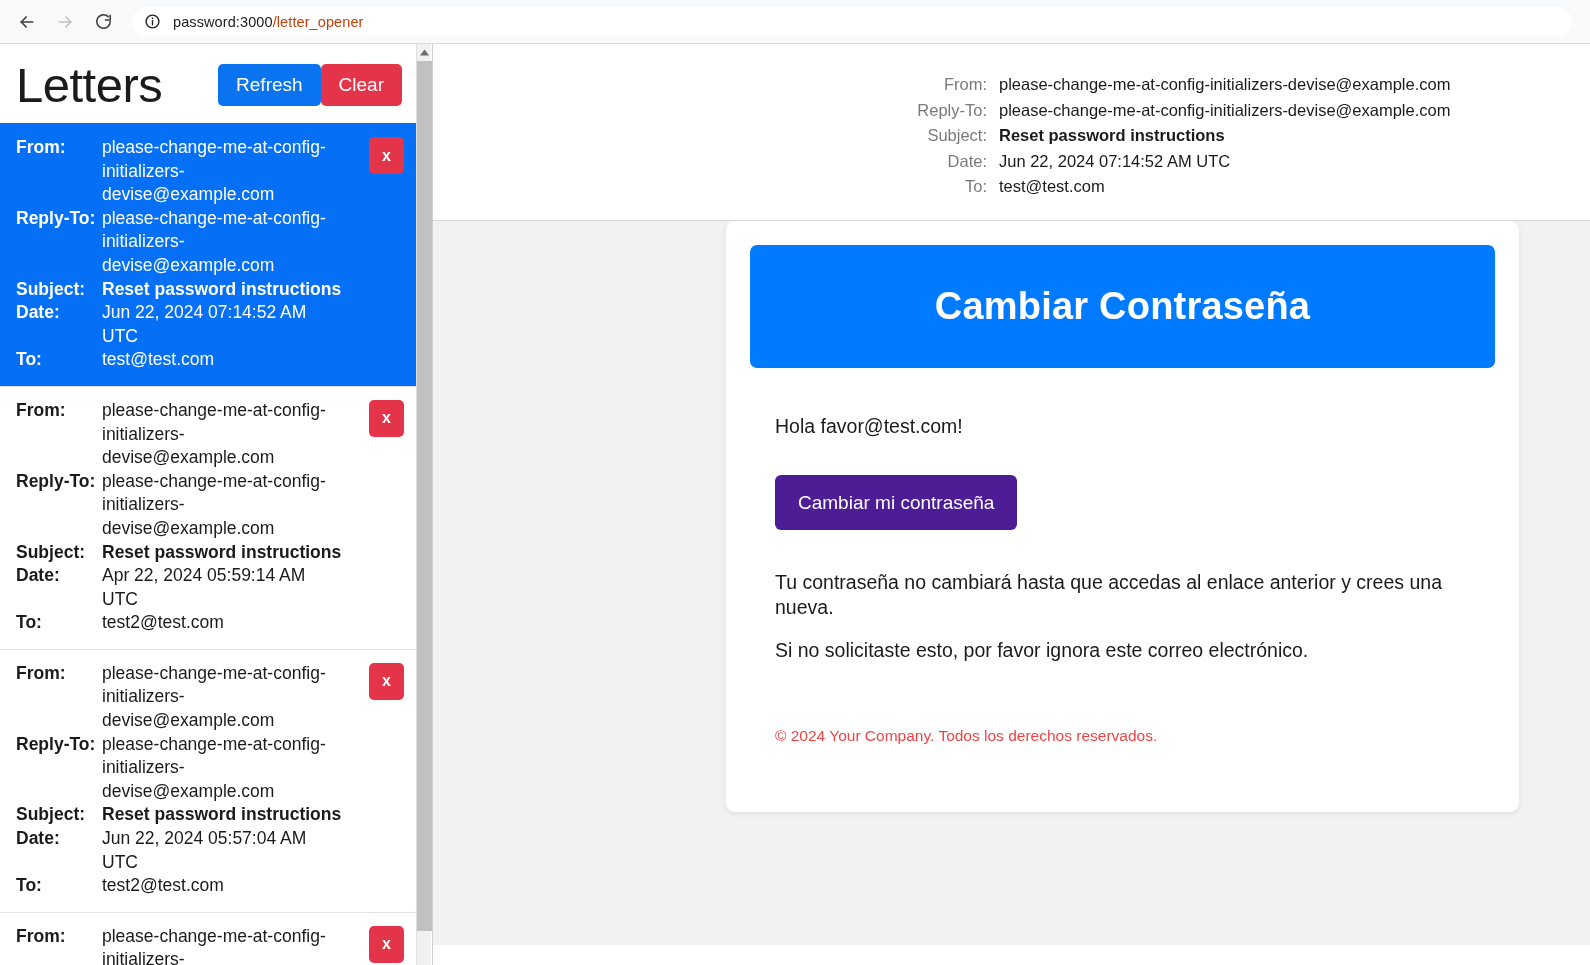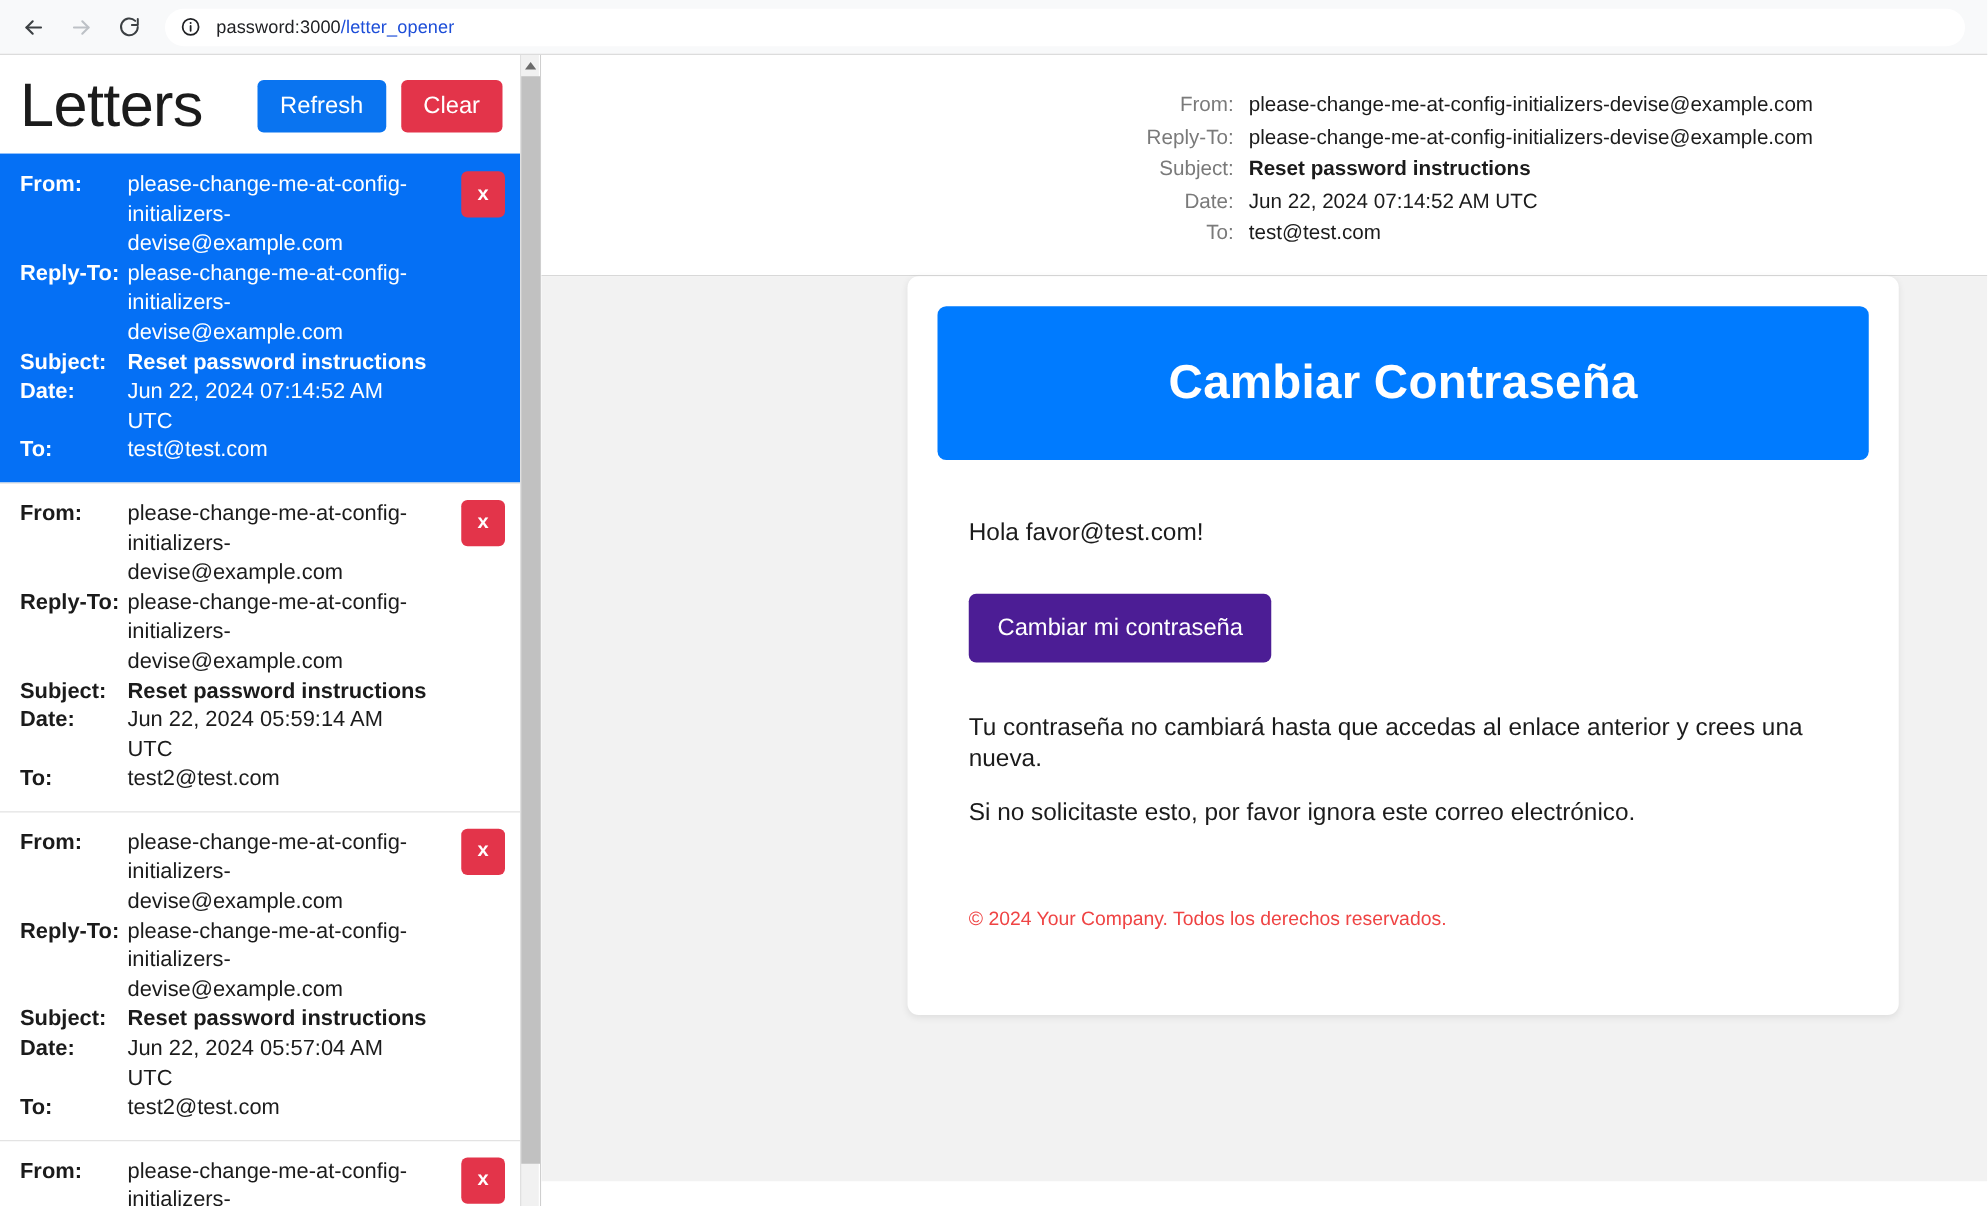--- a/index.html
+++ b/index.html
@@ -42,21 +42,21 @@
     max-width: 1540px;
   }
   #site-info-icon { margin-right: 12px; display: flex; align-items: center; }
   #omnibox-url {
     font-size: 14.5px;
     color: #202124;
     letter-spacing: 0.1px;
     white-space: nowrap;
     overflow: hidden;
   }
-  #omnibox-url .url-path { color: #1d4ed8; }
+  #omnibox-url .url-path { color: #c2410c; }
 
   
   #page {
     position: relative;
     width: 1590px;
     height: 921px;
     display: flex;
     background: #fff;
   }
 
@@ -88,21 +88,20 @@
     font-weight: 400;
     color: #1b1b1b;
     line-height: 1;
     margin: 0;
     flex: 0 0 auto;
     letter-spacing: -0.5px;
   }
   #letters-actions {
     margin-left: auto;
     display: flex;
-    gap: 12px;
     align-items: center;
   }
   .btn {
     border: none;
     border-radius: 5px;
     color: #fff;
     font-size: 19px;
     font-family: "Liberation Sans", sans-serif;
     padding: 10px 18px;
     cursor: pointer;
@@ -362,21 +361,21 @@
             <div class="letter-row">
               <div class="letter-label">Reply-To:</div>
               <div class="letter-value">please-change-me-at-config-initializers-devise@example.com</div>
             </div>
             <div class="letter-row">
               <div class="letter-label">Subject:</div>
               <div class="letter-value subject">Reset password instructions</div>
             </div>
             <div class="letter-row">
               <div class="letter-label">Date:</div>
-              <div class="letter-value">Jun 22, 2024 05:59:14 AM UTC</div>
+              <div class="letter-value">Apr 22, 2024 05:59:14 AM UTC</div>
             </div>
             <div class="letter-row">
               <div class="letter-label">To:</div>
               <div class="letter-value">test2@test.com</div>
             </div>
             <button class="delete-btn">x</button>
           </div>
           <div class="letter-item">
             <div class="letter-row">
               <div class="letter-label">From:</div>

